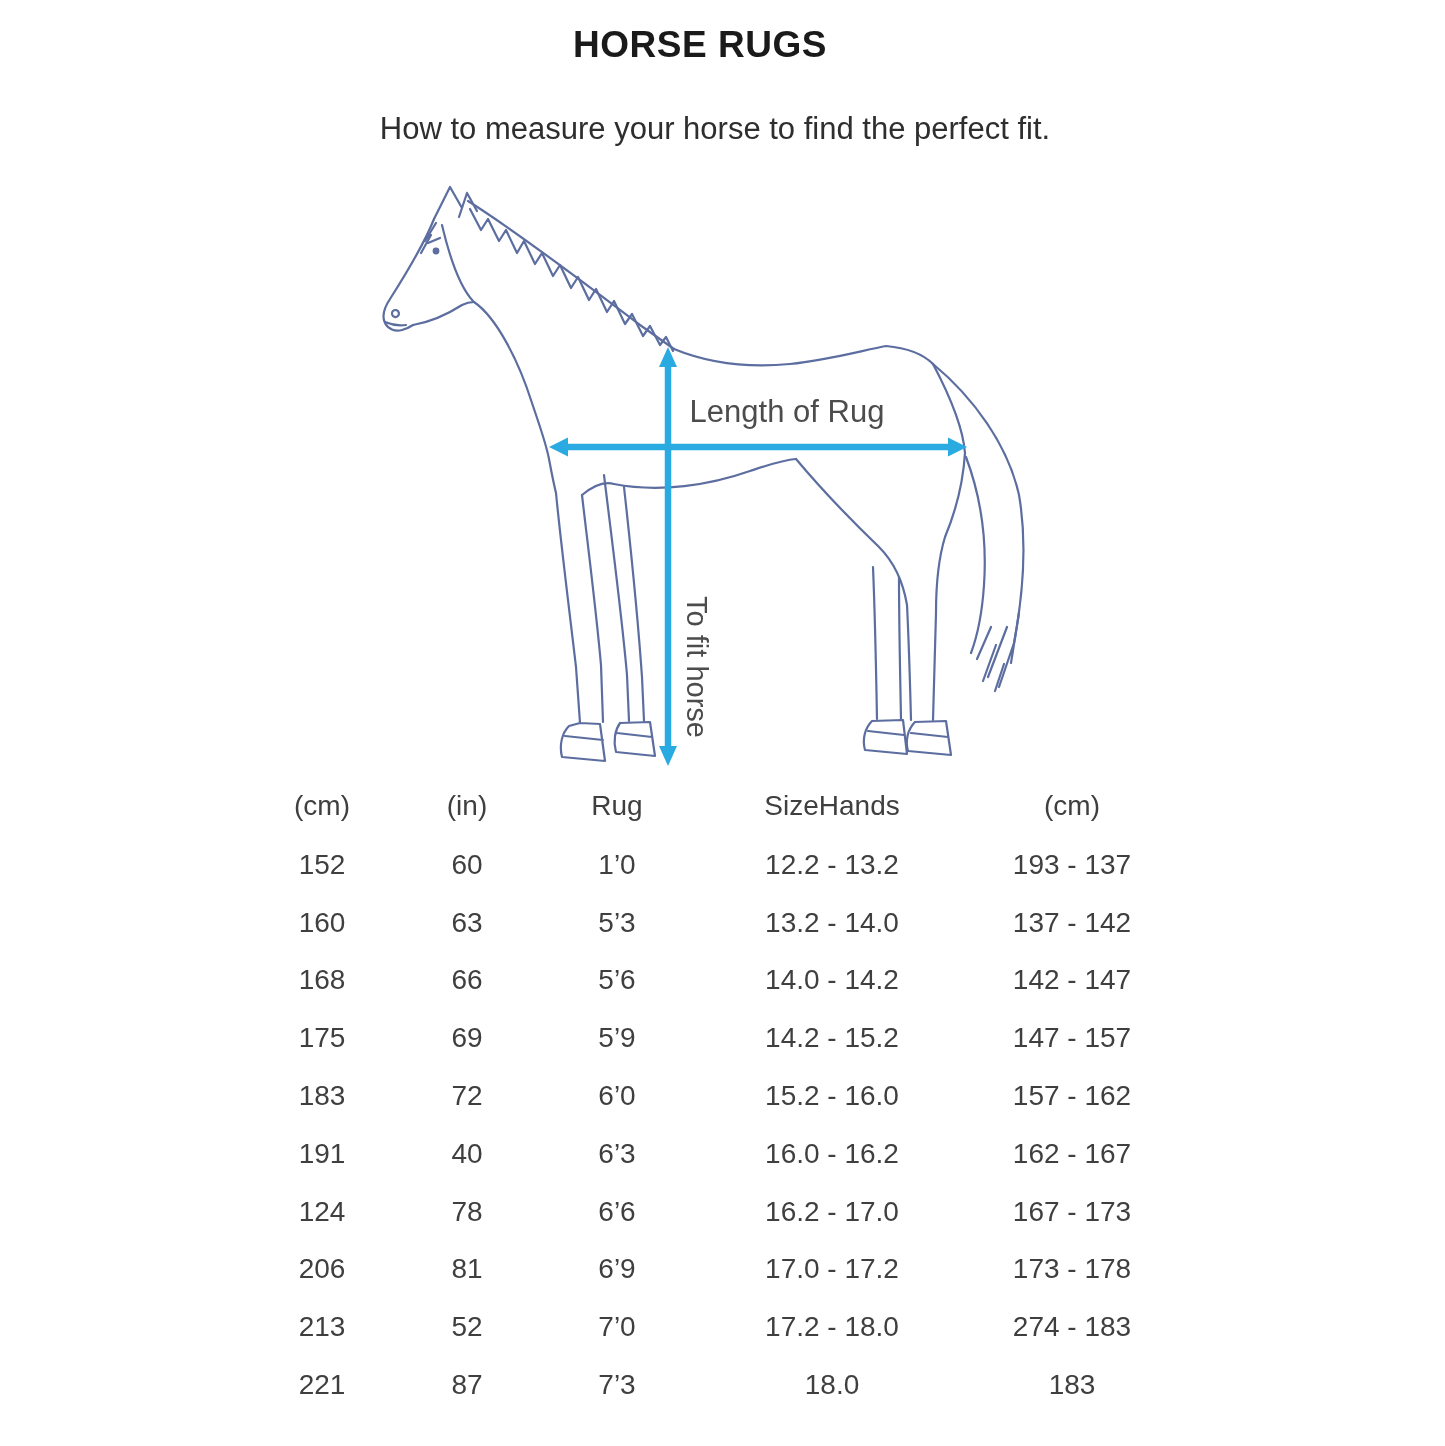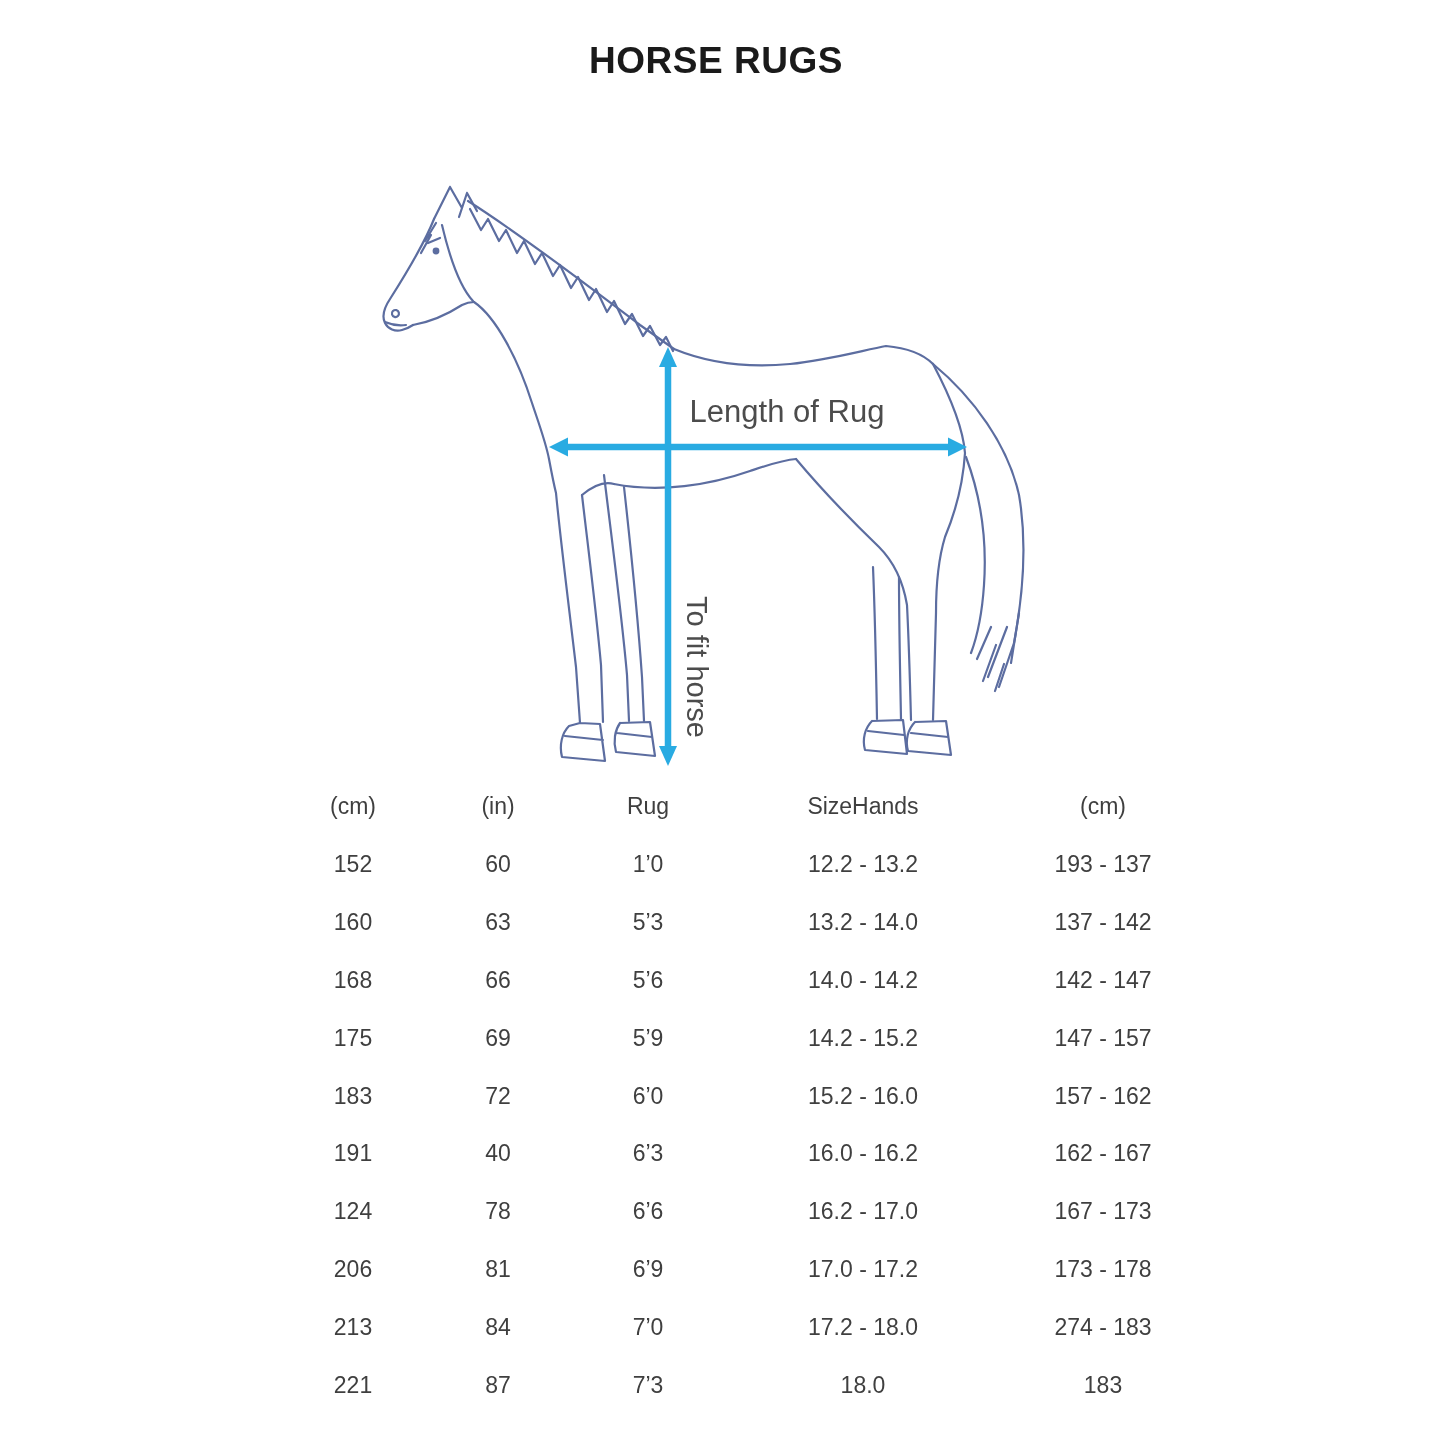--- a/index.html
+++ b/index.html
@@ -3,21 +3,21 @@
 <meta charset="utf-8">
 <style>
   html,body { margin:0; padding:0; background:#ffffff; }
   body {
     width:1445px; height:1446px; position:relative; overflow:hidden;
     font-family:"Liberation Sans", sans-serif;
   }
   .canvas { position:relative; width:1445px; height:1446px; background:#ffffff; }
 
   .title {
-    position:absolute; top:24px; left:0; width:1400px; margin:16px;
+    position:absolute; top:24px; left:0; width:1400px; margin:0;
     text-align:center; font-size:37px; font-weight:700;
     color:var(--title-text,#1a1a1a); letter-spacing:0.5px;
   }
   .subtitle {
     position:absolute; top:111px; left:0; width:1430px;
     text-align:center; font-size:31px; color:var(--subtitle-text,#2e2e2e);
   }
 
   .diagram { position:absolute; left:370px; top:175px; width:700px; height:610px; }
   .diagram svg { position:absolute; left:0; top:0; width:700px; height:610px; }
@@ -35,36 +35,37 @@
     position:absolute; left:417px; top:219px; transform:translateX(-50%);
     font-size:31px; font-weight:400; color:var(--diagram-label,#4c4c4c); white-space:nowrap;
   }
   .fit-label {
     position:absolute; left:326px; top:492px;
     transform:translate(-50%,-50%) rotate(90deg);
     font-size:29px; font-weight:500; color:var(--diagram-label,#4c4c4c); white-space:nowrap;
   }
 
   .size-table {
-    position:absolute; left:283px; top:776px;
+    position:absolute; left:252px; top:776px;
     display:grid;
     grid-template-columns:140px 150px 150px 280px 200px;
     grid-template-rows:60px repeat(10, 57.8px);
     align-items:center; justify-items:center;
-    font-size:23px; color:var(--table-text,#3f3f3f);
+    font-size:28px; color:var(--table-text,#3f3f3f);
   }
   .size-table .row { display:contents; }
   .size-table .cell { text-align:center; white-space:nowrap; }
 </style>
 </head>
 <body style="--accent-arrow: #29abe2; --horse-outline: #5c6da0; --diagram-label: #4c4c4c; --table-text: #3f3f3f; --title-text: #1a1a1a; --subtitle-text: #2e2e2e;">
 
 <div class="canvas">
 
   <h1 class="title">HORSE RUGS</h1>
+  <div class="subtitle">How to measure your horse to find the perfect fit.</div>
 
   <div class="diagram">
     <svg viewBox="0 0 700 610" xmlns="http://www.w3.org/2000/svg">
       <g class="horse-stroke">
 
         <path d="M80,12 L64,44 M80,12 L92,33 M97,18 L89,42 M97,18 L107,36"></path>
 
         <path d="M64,44 C53,72 34,102 20,124 C14,133 12,142 15,148 C18,154 25,157 32,155 C36,154 40,152 43,150"></path>
         <path d="M23,136 a3.5,3.5 0 1 1 -0.1,0.1 M15,147 C22,150 29,151 36,150"></path>
 
@@ -128,17 +129,17 @@
   <div class="size-table">
       <div class="row"><div class="cell">(cm)</div><div class="cell">(in)</div><div class="cell">Rug</div><div class="cell">SizeHands</div><div class="cell">(cm)</div></div>
       <div class="row"><div class="cell">152</div><div class="cell">60</div><div class="cell">1’0</div><div class="cell">12.2 - 13.2</div><div class="cell">193 - 137</div></div>
       <div class="row"><div class="cell">160</div><div class="cell">63</div><div class="cell">5’3</div><div class="cell">13.2 - 14.0</div><div class="cell">137 - 142</div></div>
       <div class="row"><div class="cell">168</div><div class="cell">66</div><div class="cell">5’6</div><div class="cell">14.0 - 14.2</div><div class="cell">142 - 147</div></div>
       <div class="row"><div class="cell">175</div><div class="cell">69</div><div class="cell">5’9</div><div class="cell">14.2 - 15.2</div><div class="cell">147 - 157</div></div>
       <div class="row"><div class="cell">183</div><div class="cell">72</div><div class="cell">6’0</div><div class="cell">15.2 - 16.0</div><div class="cell">157 - 162</div></div>
       <div class="row"><div class="cell">191</div><div class="cell">40</div><div class="cell">6’3</div><div class="cell">16.0 - 16.2</div><div class="cell">162 - 167</div></div>
       <div class="row"><div class="cell">124</div><div class="cell">78</div><div class="cell">6’6</div><div class="cell">16.2 - 17.0</div><div class="cell">167 - 173</div></div>
       <div class="row"><div class="cell">206</div><div class="cell">81</div><div class="cell">6’9</div><div class="cell">17.0 - 17.2</div><div class="cell">173 - 178</div></div>
-      <div class="row"><div class="cell">213</div><div class="cell">84</div><div class="cell">7’0</div><div class="cell">17.2 - 18.0</div><div class="cell">274 - 183</div></div>
+      <div class="row"><div class="cell">213</div><div class="cell">52</div><div class="cell">7’0</div><div class="cell">17.2 - 18.0</div><div class="cell">274 - 183</div></div>
       <div class="row"><div class="cell">221</div><div class="cell">87</div><div class="cell">7’3</div><div class="cell">18.0</div><div class="cell">183</div></div>
     </div>
 
 </div>
 
 </body></html>

